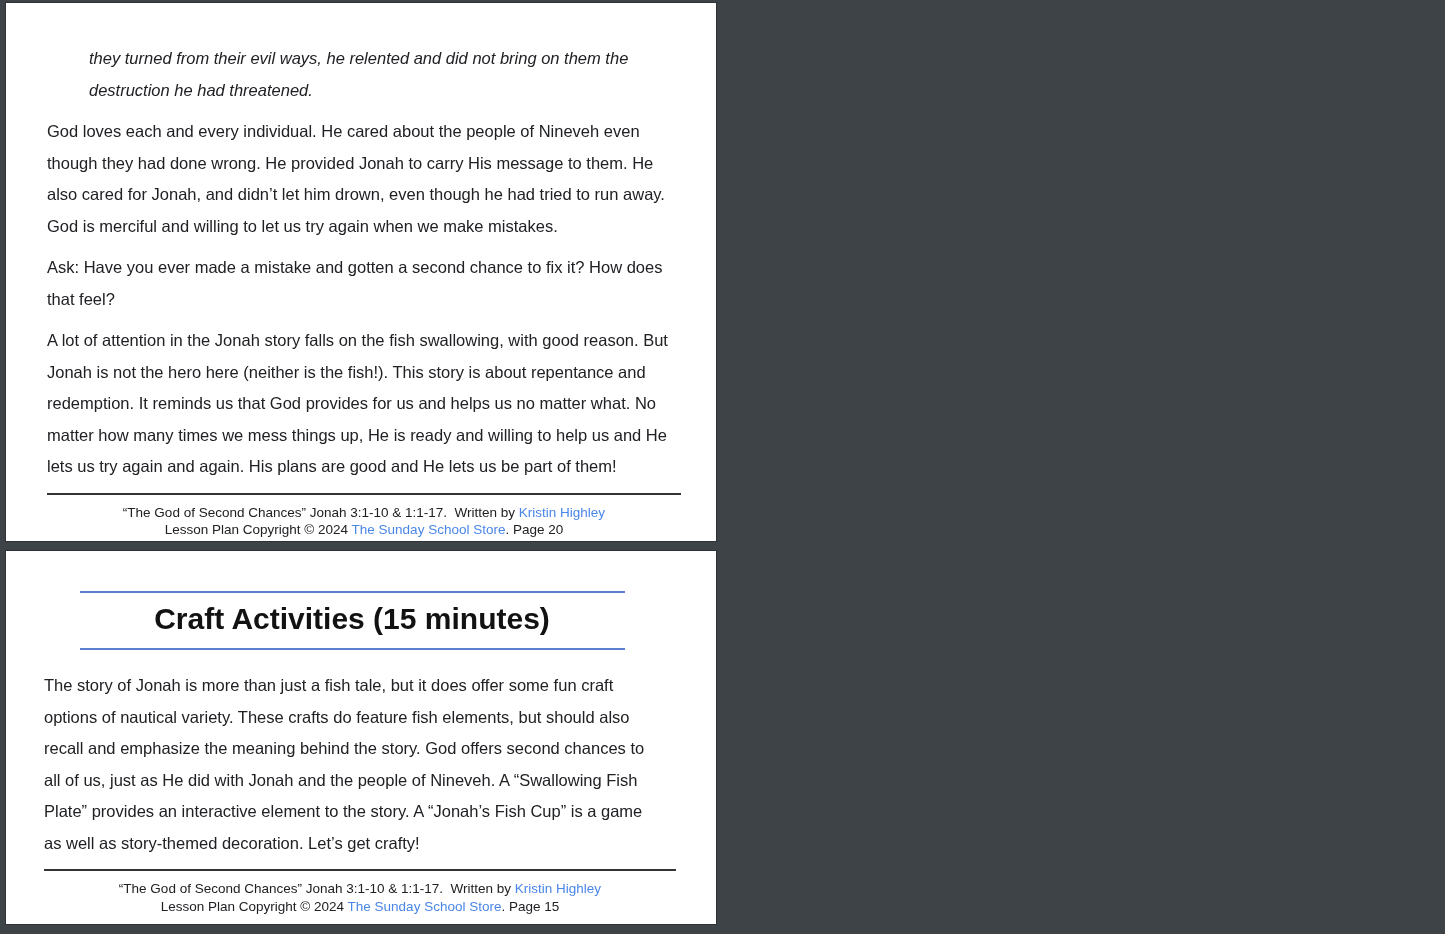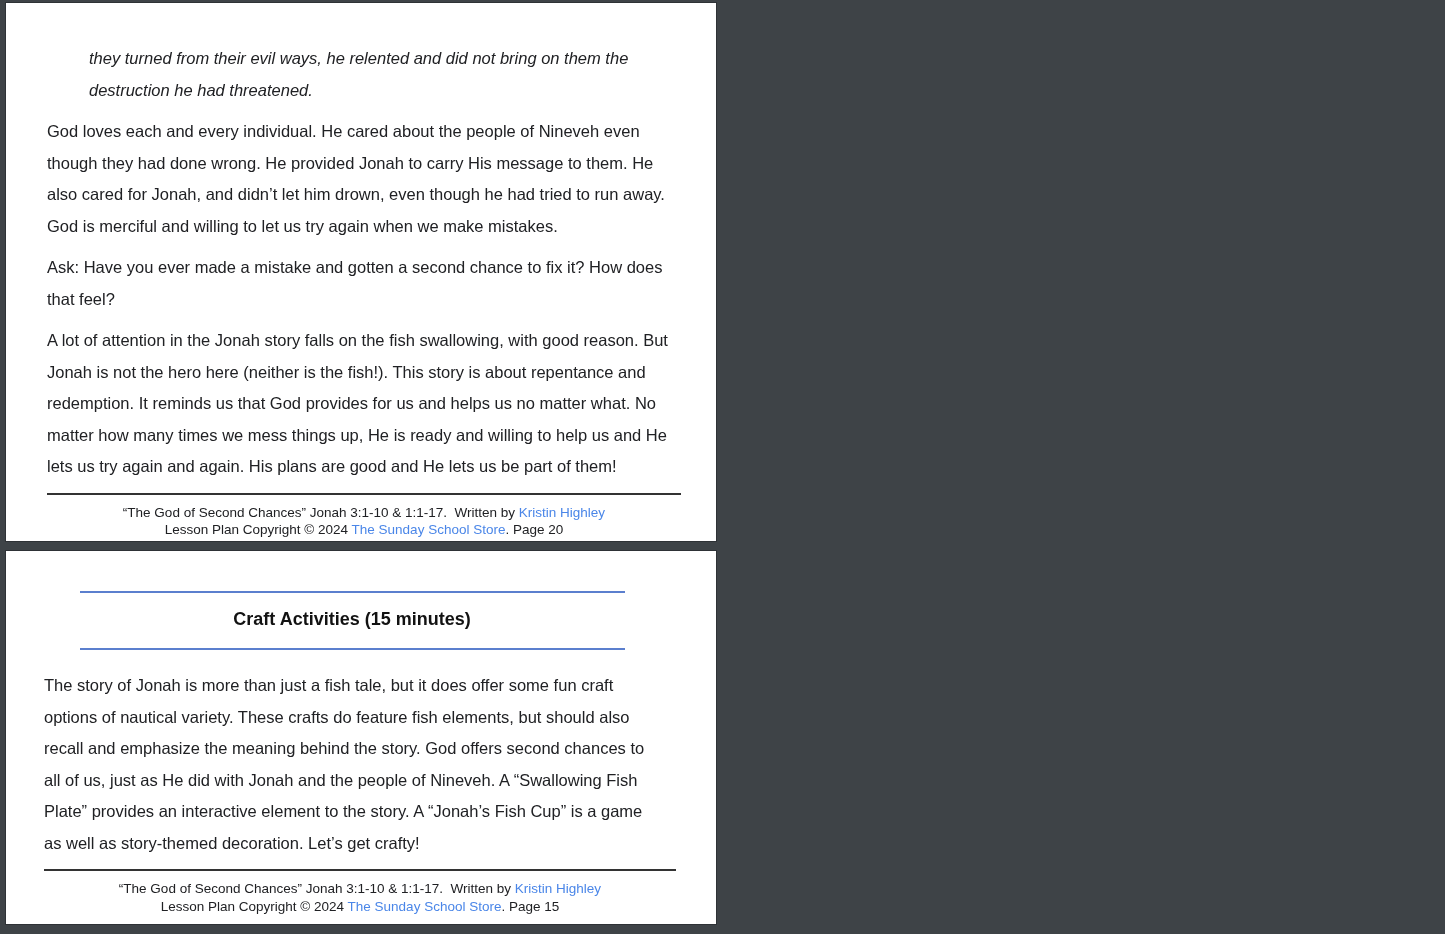--- a/index.html
+++ b/index.html
@@ -50,21 +50,21 @@
   .heading-block {
     width: 545px;
     margin: 0 auto 20px auto;
     border-top: 2px solid #5b7fce;
     border-bottom: 2px solid #5b7fce;
     padding: 9px 0 12px 0;
     text-align: center;
   }
   .heading-block h1 {
     margin: 0;
-    font-size: 18px;
+    font-size: 30px;
     line-height: 34px;
     font-weight: bold;
     color: #121212;
   }
 
   .footer {
     margin-top: auto;
     border-top: 2px solid #333333;
     padding: 9px 4px 23px 4px;
     text-align: center;

